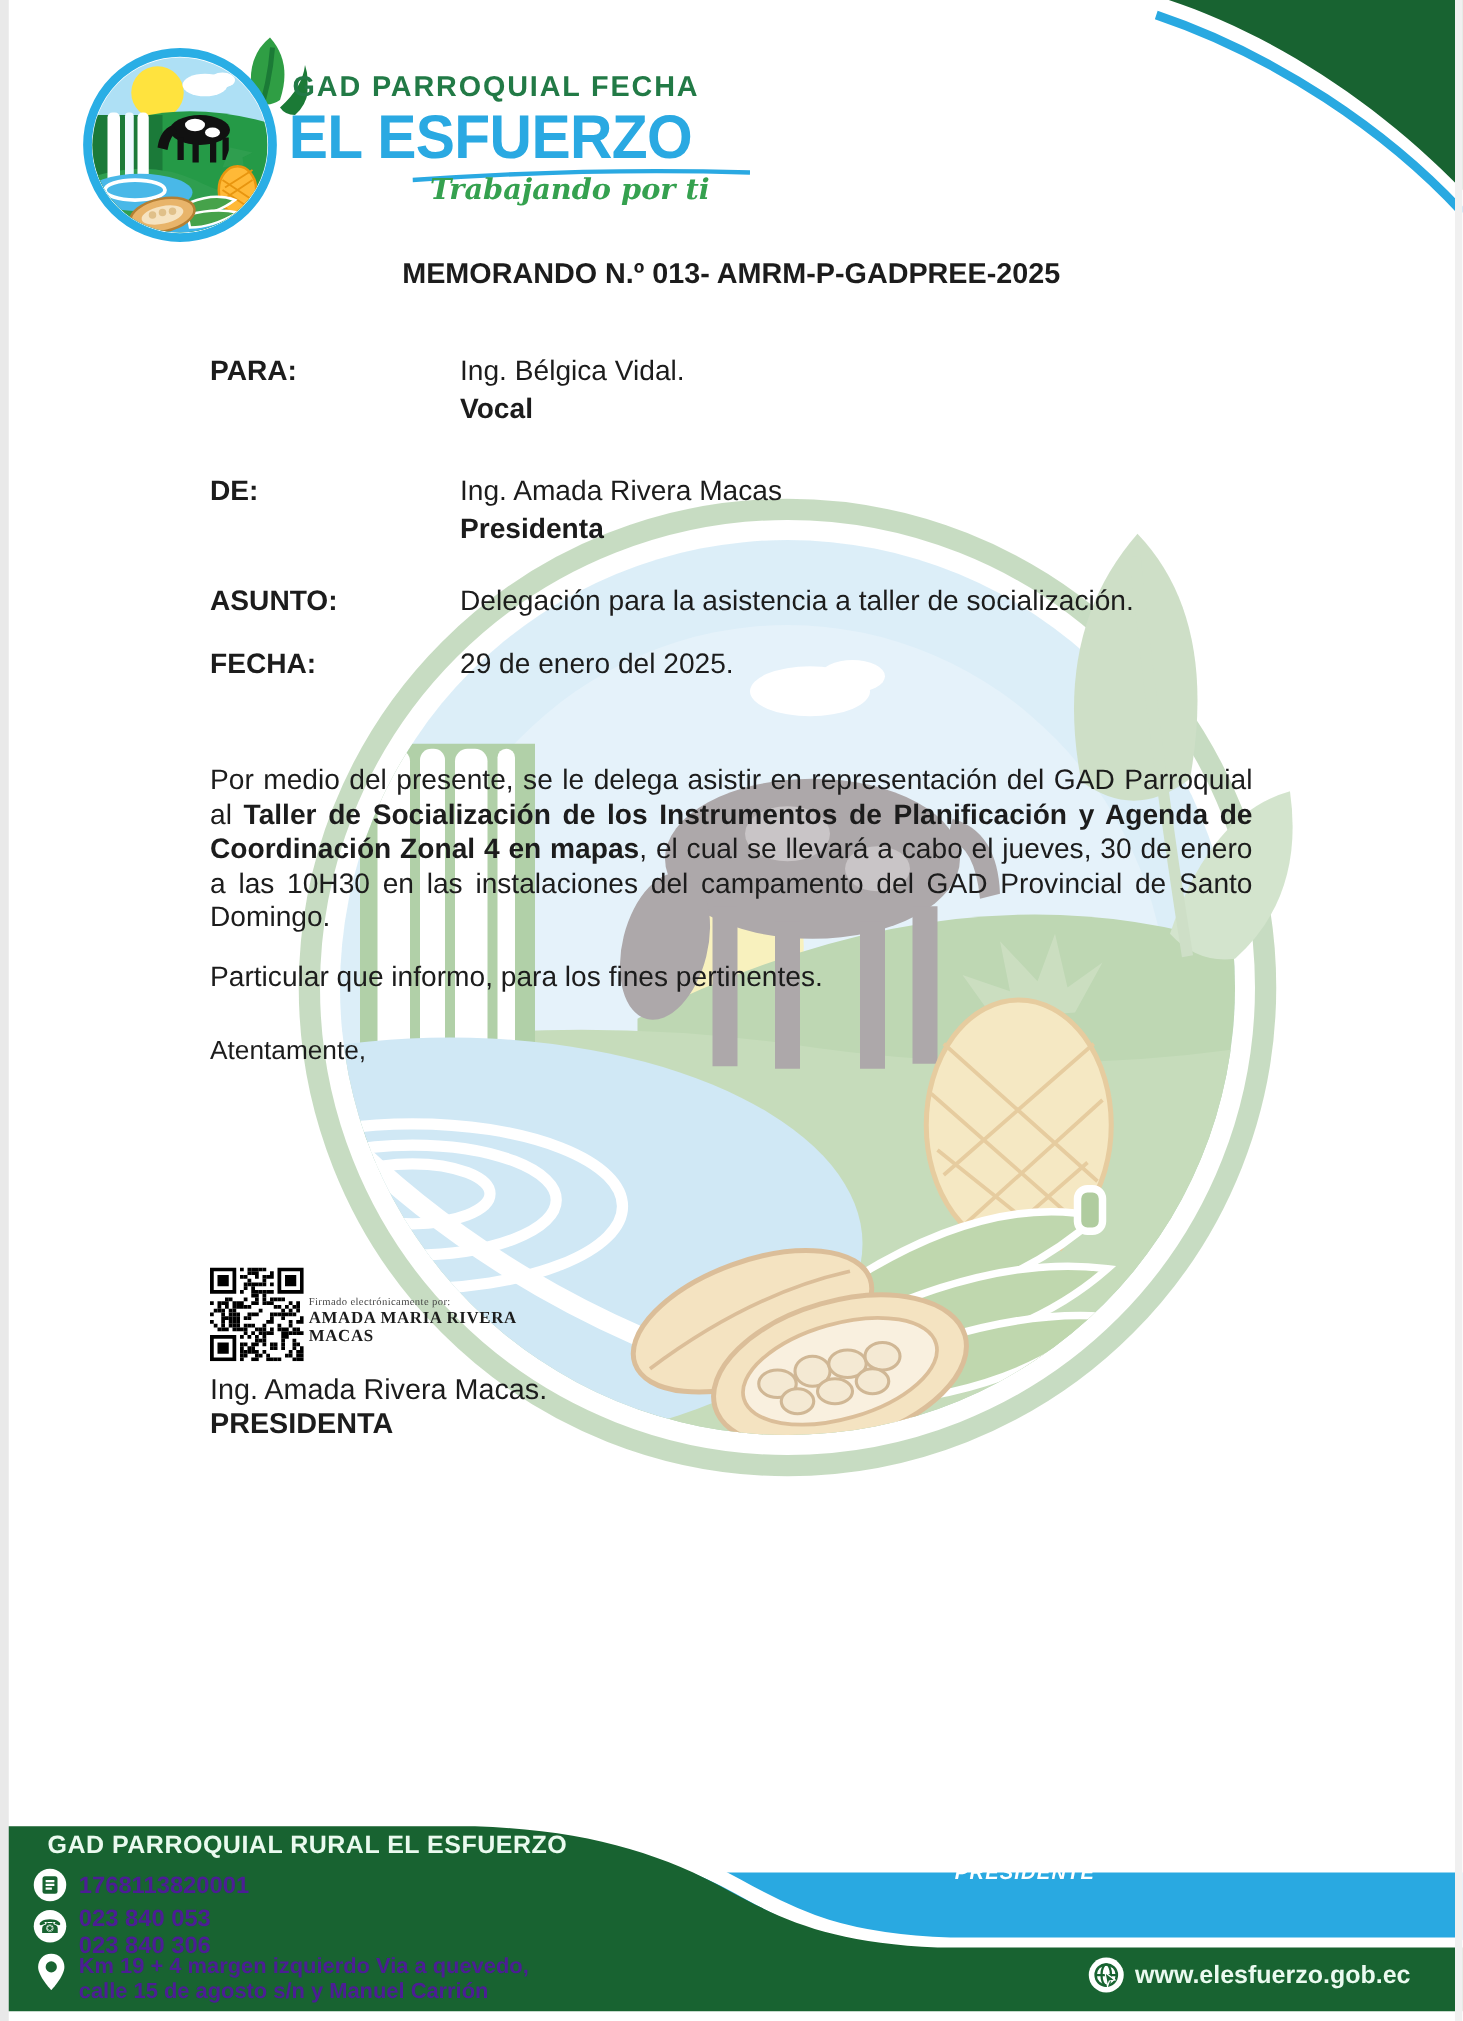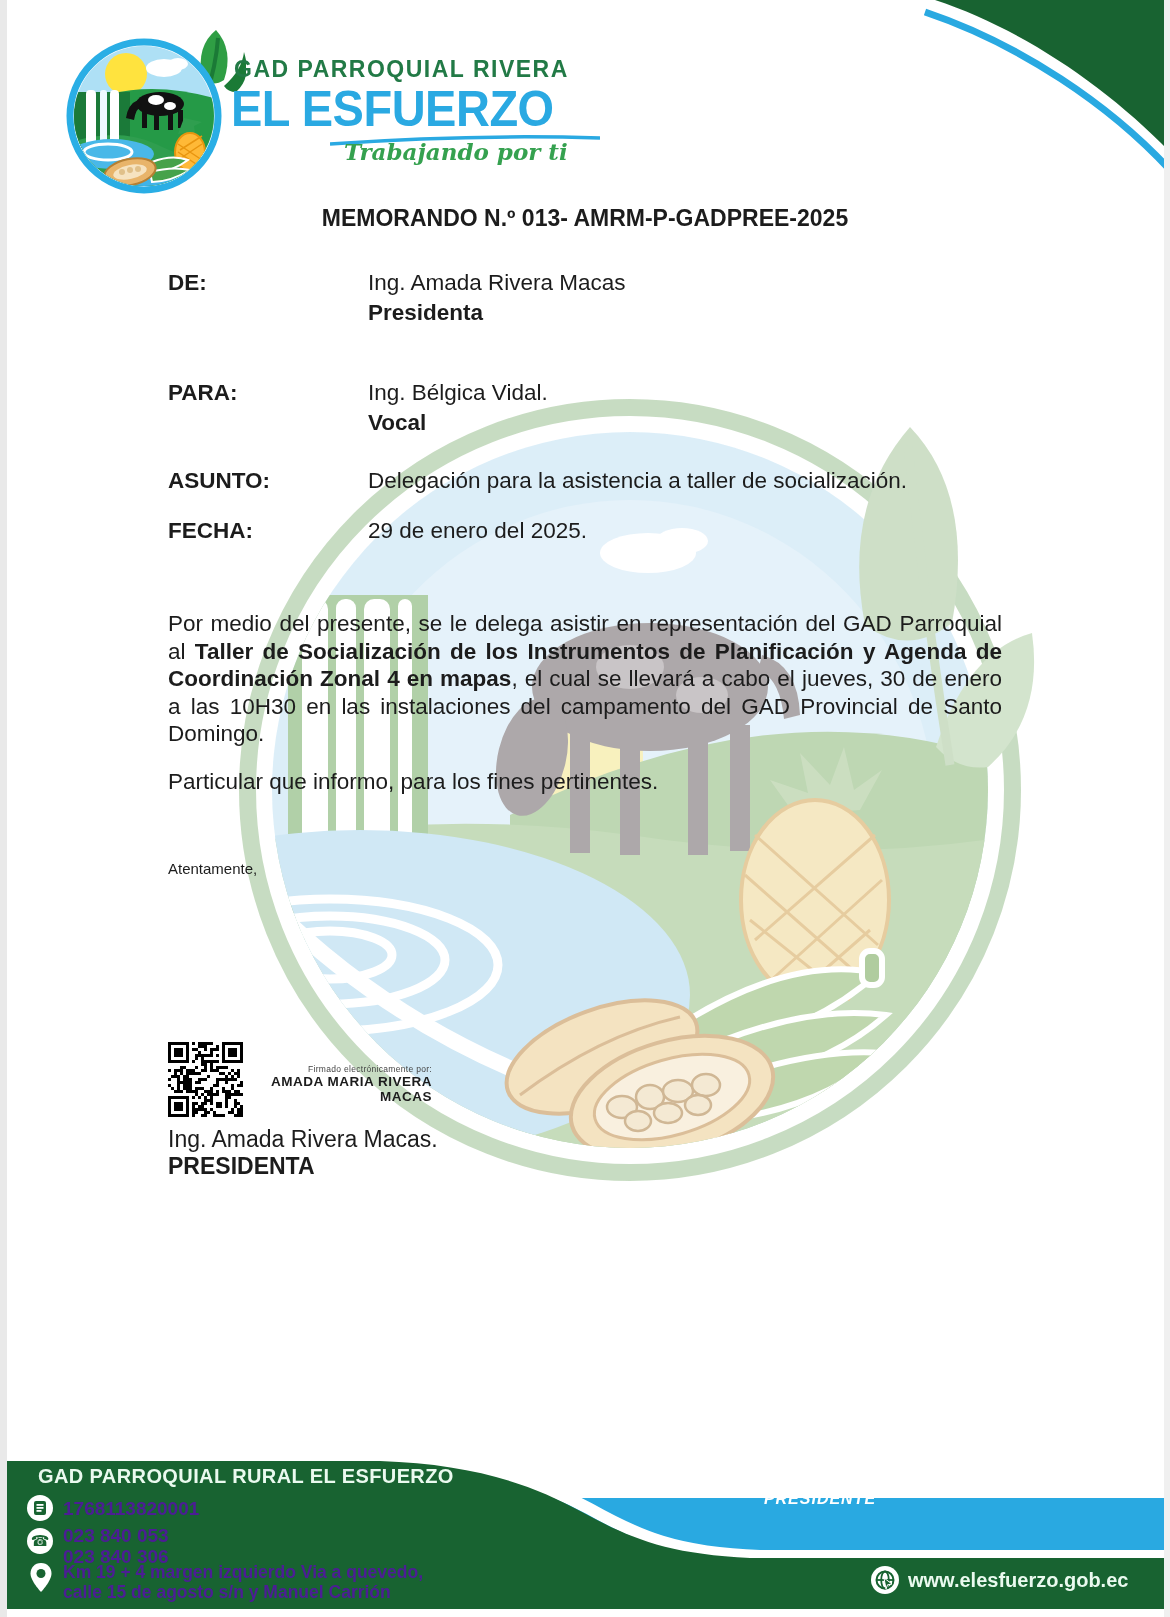--- a/index.html
+++ b/index.html
@@ -29,24 +29,24 @@
   .m-title{font-size:23px;font-weight:bold;text-align:center;line-height:28px;}
   .row{display:flex;font-size:22.5px;line-height:30px;}
   .row .lbl{width:200px;font-weight:bold;flex:none;}
   .row .val .sub{font-weight:bold;}
   .row-para{margin-top:50px;}
   .row-de{margin-top:36px;}
   .row-asunto{margin-top:28px;}
   .row-fecha{margin-top:20px;}
   .bodytext{margin-top:64px;font-size:22.5px;line-height:27.5px;text-align:justify;}
   .closing{margin-top:20px;font-size:22.5px;line-height:27px;}
-  .salute{margin-top:60px;font-size:15px;line-height:27px;}
+  .salute{margin-top:32px;font-size:21px;line-height:27px;}
   .sigblock{margin-top:160px;display:flex;align-items:flex-start;}
   .qr{width:78px;height:78px;flex:none;}
-  .sigtext{margin-left:11px;margin-top:22px;font-family:Liberation Sans, sans-serif;text-align:right;}
+  .sigtext{margin-left:1px;margin-top:22px;font-family:Liberation Serif, serif;}
   .sig-small{font-size:8.5px;color:#444;letter-spacing:0.3px;}
   .sig-name{font-size:13.5px;font-weight:bold;letter-spacing:0.5px;width:175px;line-height:15px;}
   .p-name{margin-top:6px;font-size:23px;line-height:27px;}
   .p-role{font-weight:bold;font-size:23px;line-height:27px;}
 
   
   .footer{left:0;top:1457px;width:1170px;height:160px;z-index:5;}
   .footer svg.bg{position:absolute;left:0;top:0;}
   .f-org{position:absolute;left:38px;top:8px;font-size:20px;font-weight:bold;color:#eafaef;letter-spacing:0.4px;}
   .f-item{position:absolute;color:#4c1d95;font-weight:bold;}
@@ -127,21 +127,21 @@
         <ellipse cx="74" cy="146" rx="26" ry="13" fill="#e8b46a" stroke="#b57f33" stroke-width="2" transform="rotate(-12 74 146)"></ellipse>
         <ellipse cx="74" cy="146" rx="17" ry="7" fill="#f6e3c0" transform="rotate(-12 74 146)"></ellipse>
         <circle cx="66" cy="146" r="3" fill="#e0c089"></circle>
         <circle cx="74" cy="144" r="3" fill="#e0c089"></circle>
         <circle cx="82" cy="143" r="3" fill="#e0c089"></circle>
       </g>
     </g>
   </svg>
 </div>
 
-<div class="abs org-type">GAD PARROQUIAL RIVERA</div>
+<div class="abs org-type">GAD PARROQUIAL FECHA</div>
 <div class="abs org-name">EL ESFUERZO</div>
 <div class="abs name-swoosh">
   <svg width="270" height="14" viewBox="0 0 270 14">
       <path d="M0,11 Q140,1 270,5" stroke="#2aa9e2" stroke-width="3.5" fill="none"></path>
     </svg>
 </div>
 <div class="abs slogan">Trabajando por ti</div>
 
 <div class="abs watermark">
   <svg width="840" height="820" viewBox="0 0 840 820">
@@ -218,33 +218,33 @@
       <path d="M655,240 Q632,120 700,42 Q765,110 742,238 Q698,272 655,240Z" fill="#c9dcc2"></path>
       <path d="M726,362 Q758,266 822,248 Q834,332 778,382 Q748,386 726,362Z" fill="#cfe2c8"></path>
       <path d="M698,60 Q716,230 740,380" stroke="#c9dcc2" stroke-width="9" fill="none"></path>
     </g>
   </svg>
 </div>
 
 <div class="abs content">
   <div class="m-title">MEMORANDO N.º 013- AMRM-P-GADPREE-2025</div>
 
+  <div class="row row-para">
+    <div class="lbl">PARA:</div>
+    <div class="val">
+      <div>Ing. Bélgica Vidal.</div>
+      <div class="sub">Vocal</div>
+    </div>
+  </div>
+
   <div class="row row-de">
     <div class="lbl">DE:</div>
     <div class="val">
       <div>Ing. Amada Rivera Macas</div>
       <div class="sub">Presidenta</div>
-    </div>
-  </div>
-
-  <div class="row row-para">
-    <div class="lbl">PARA:</div>
-    <div class="val">
-      <div>Ing. Bélgica Vidal.</div>
-      <div class="sub">Vocal</div>
     </div>
   </div>
 
   <div class="row row-asunto">
     <div class="lbl">ASUNTO:</div>
     <div class="val">Delegación para la asistencia a taller de socialización.</div>
   </div>
 
   <div class="row row-fecha">
     <div class="lbl">FECHA:</div>

